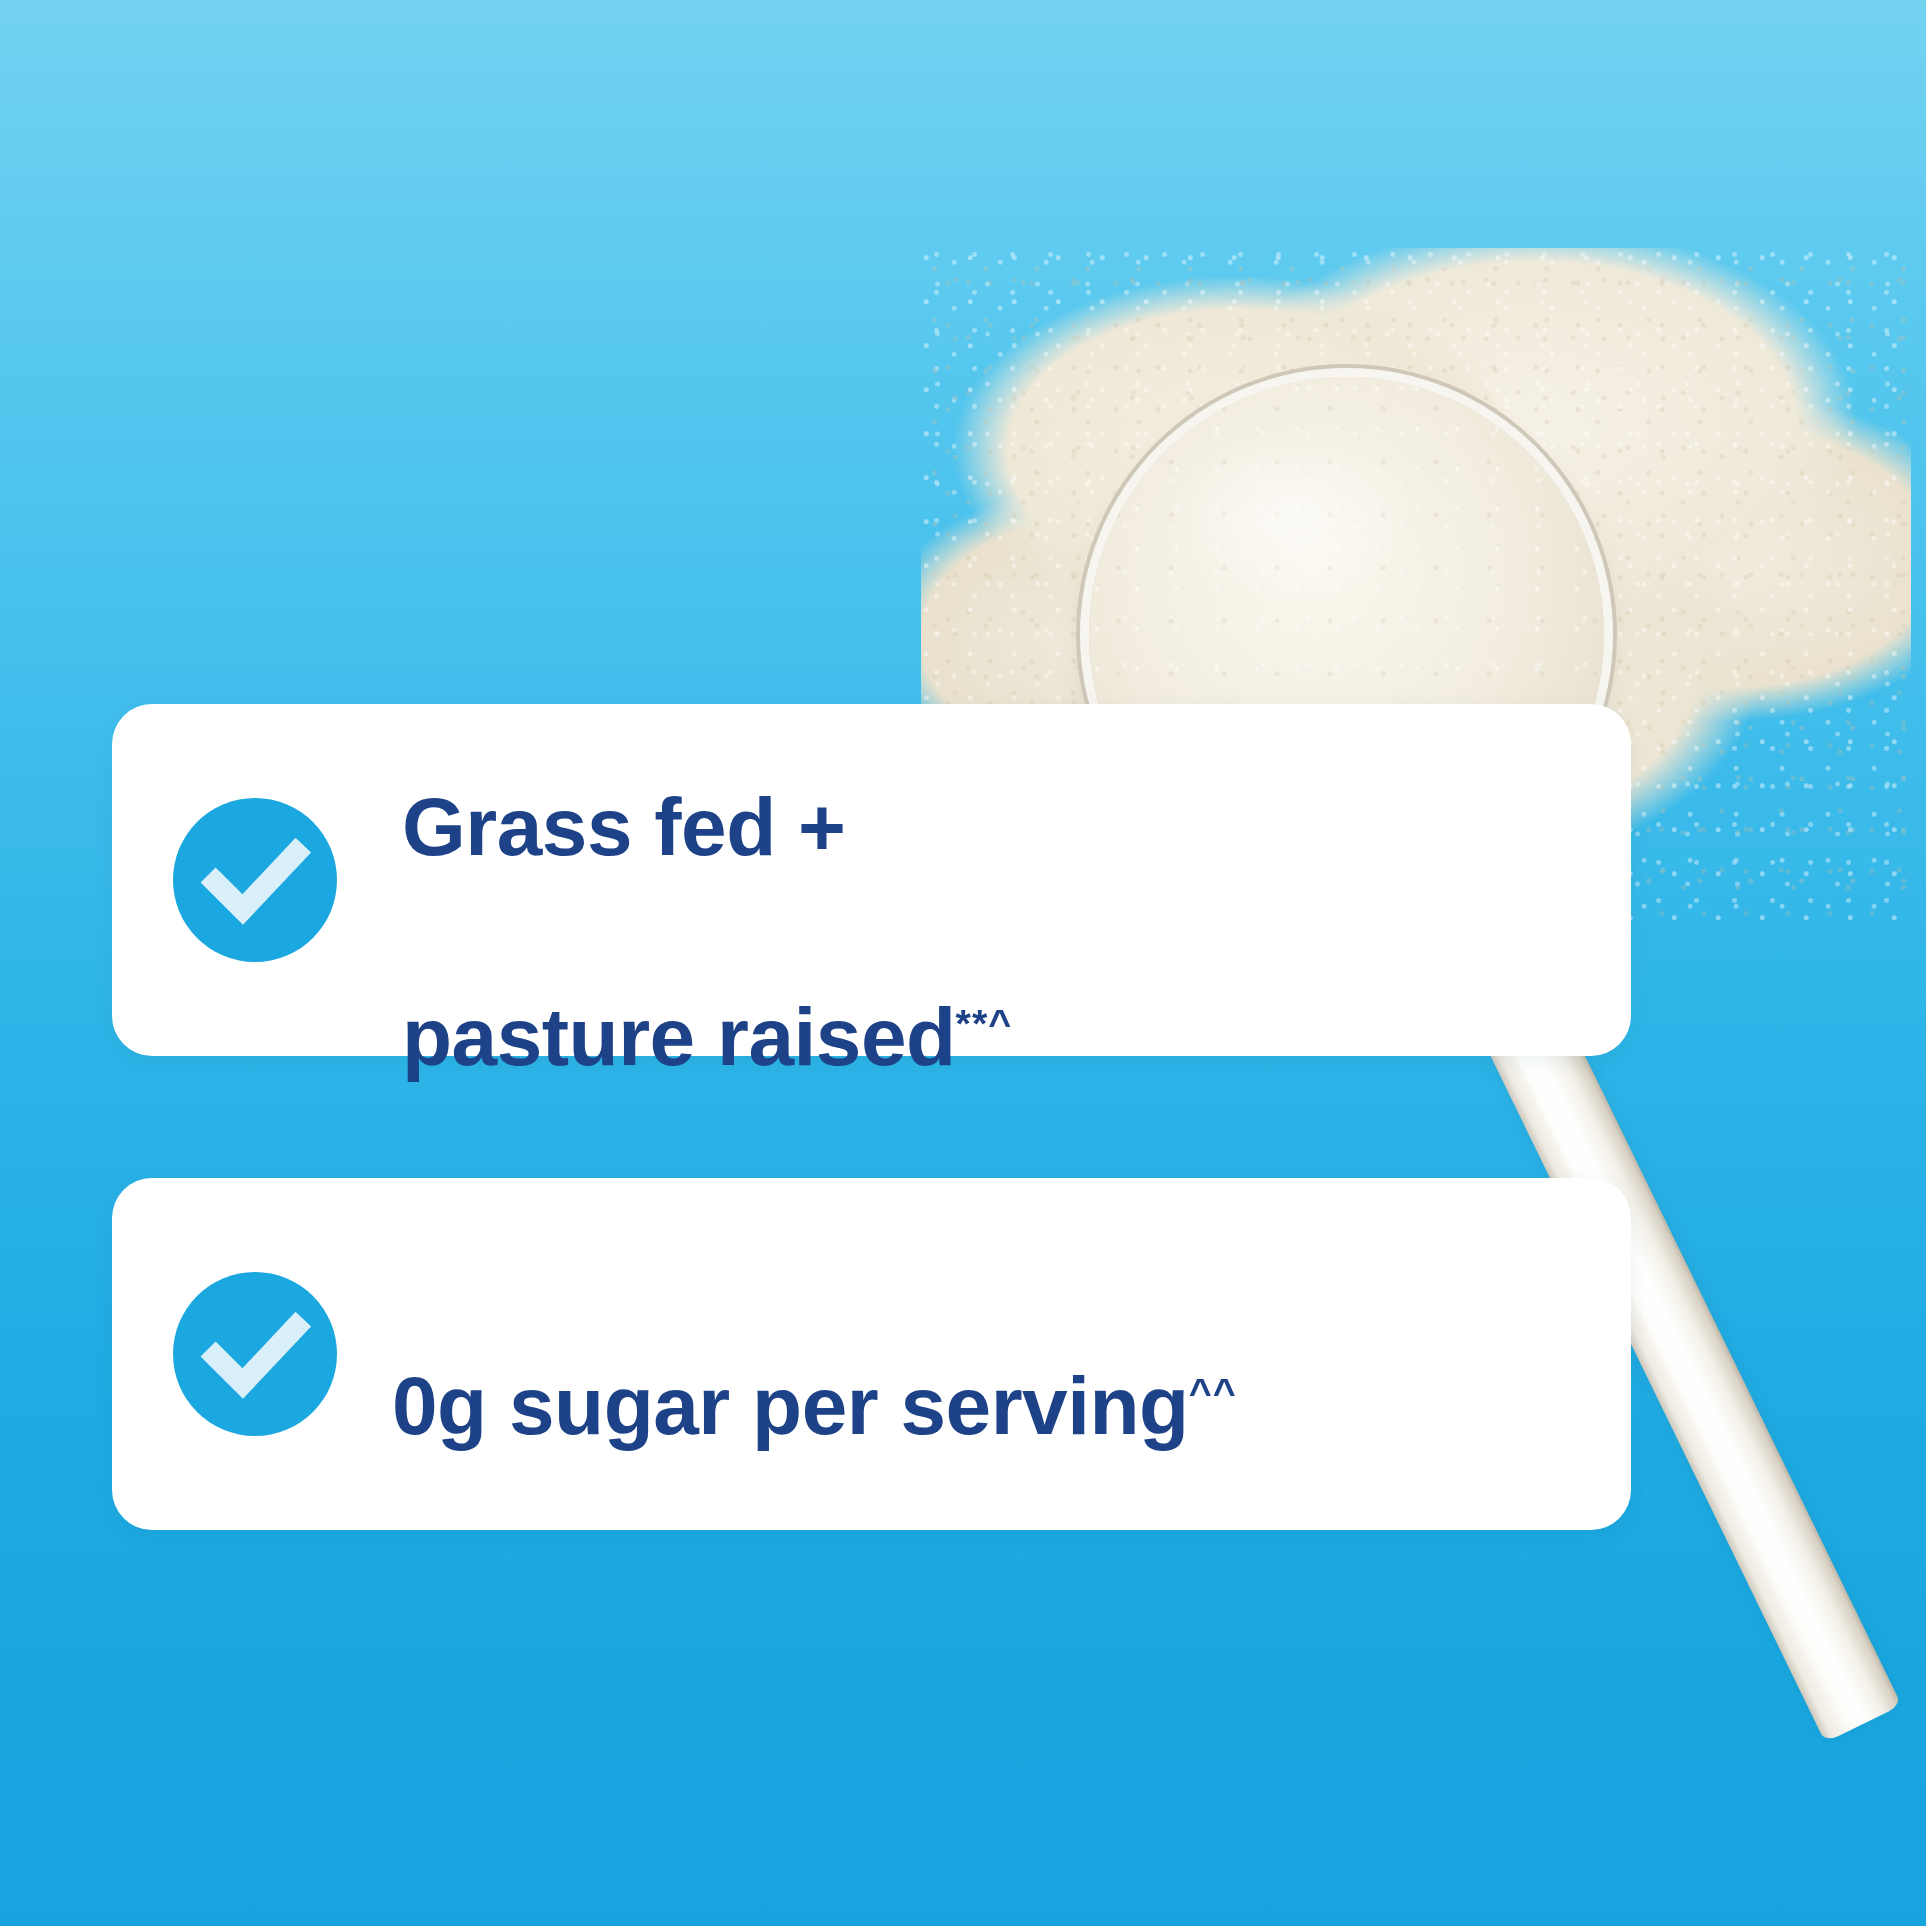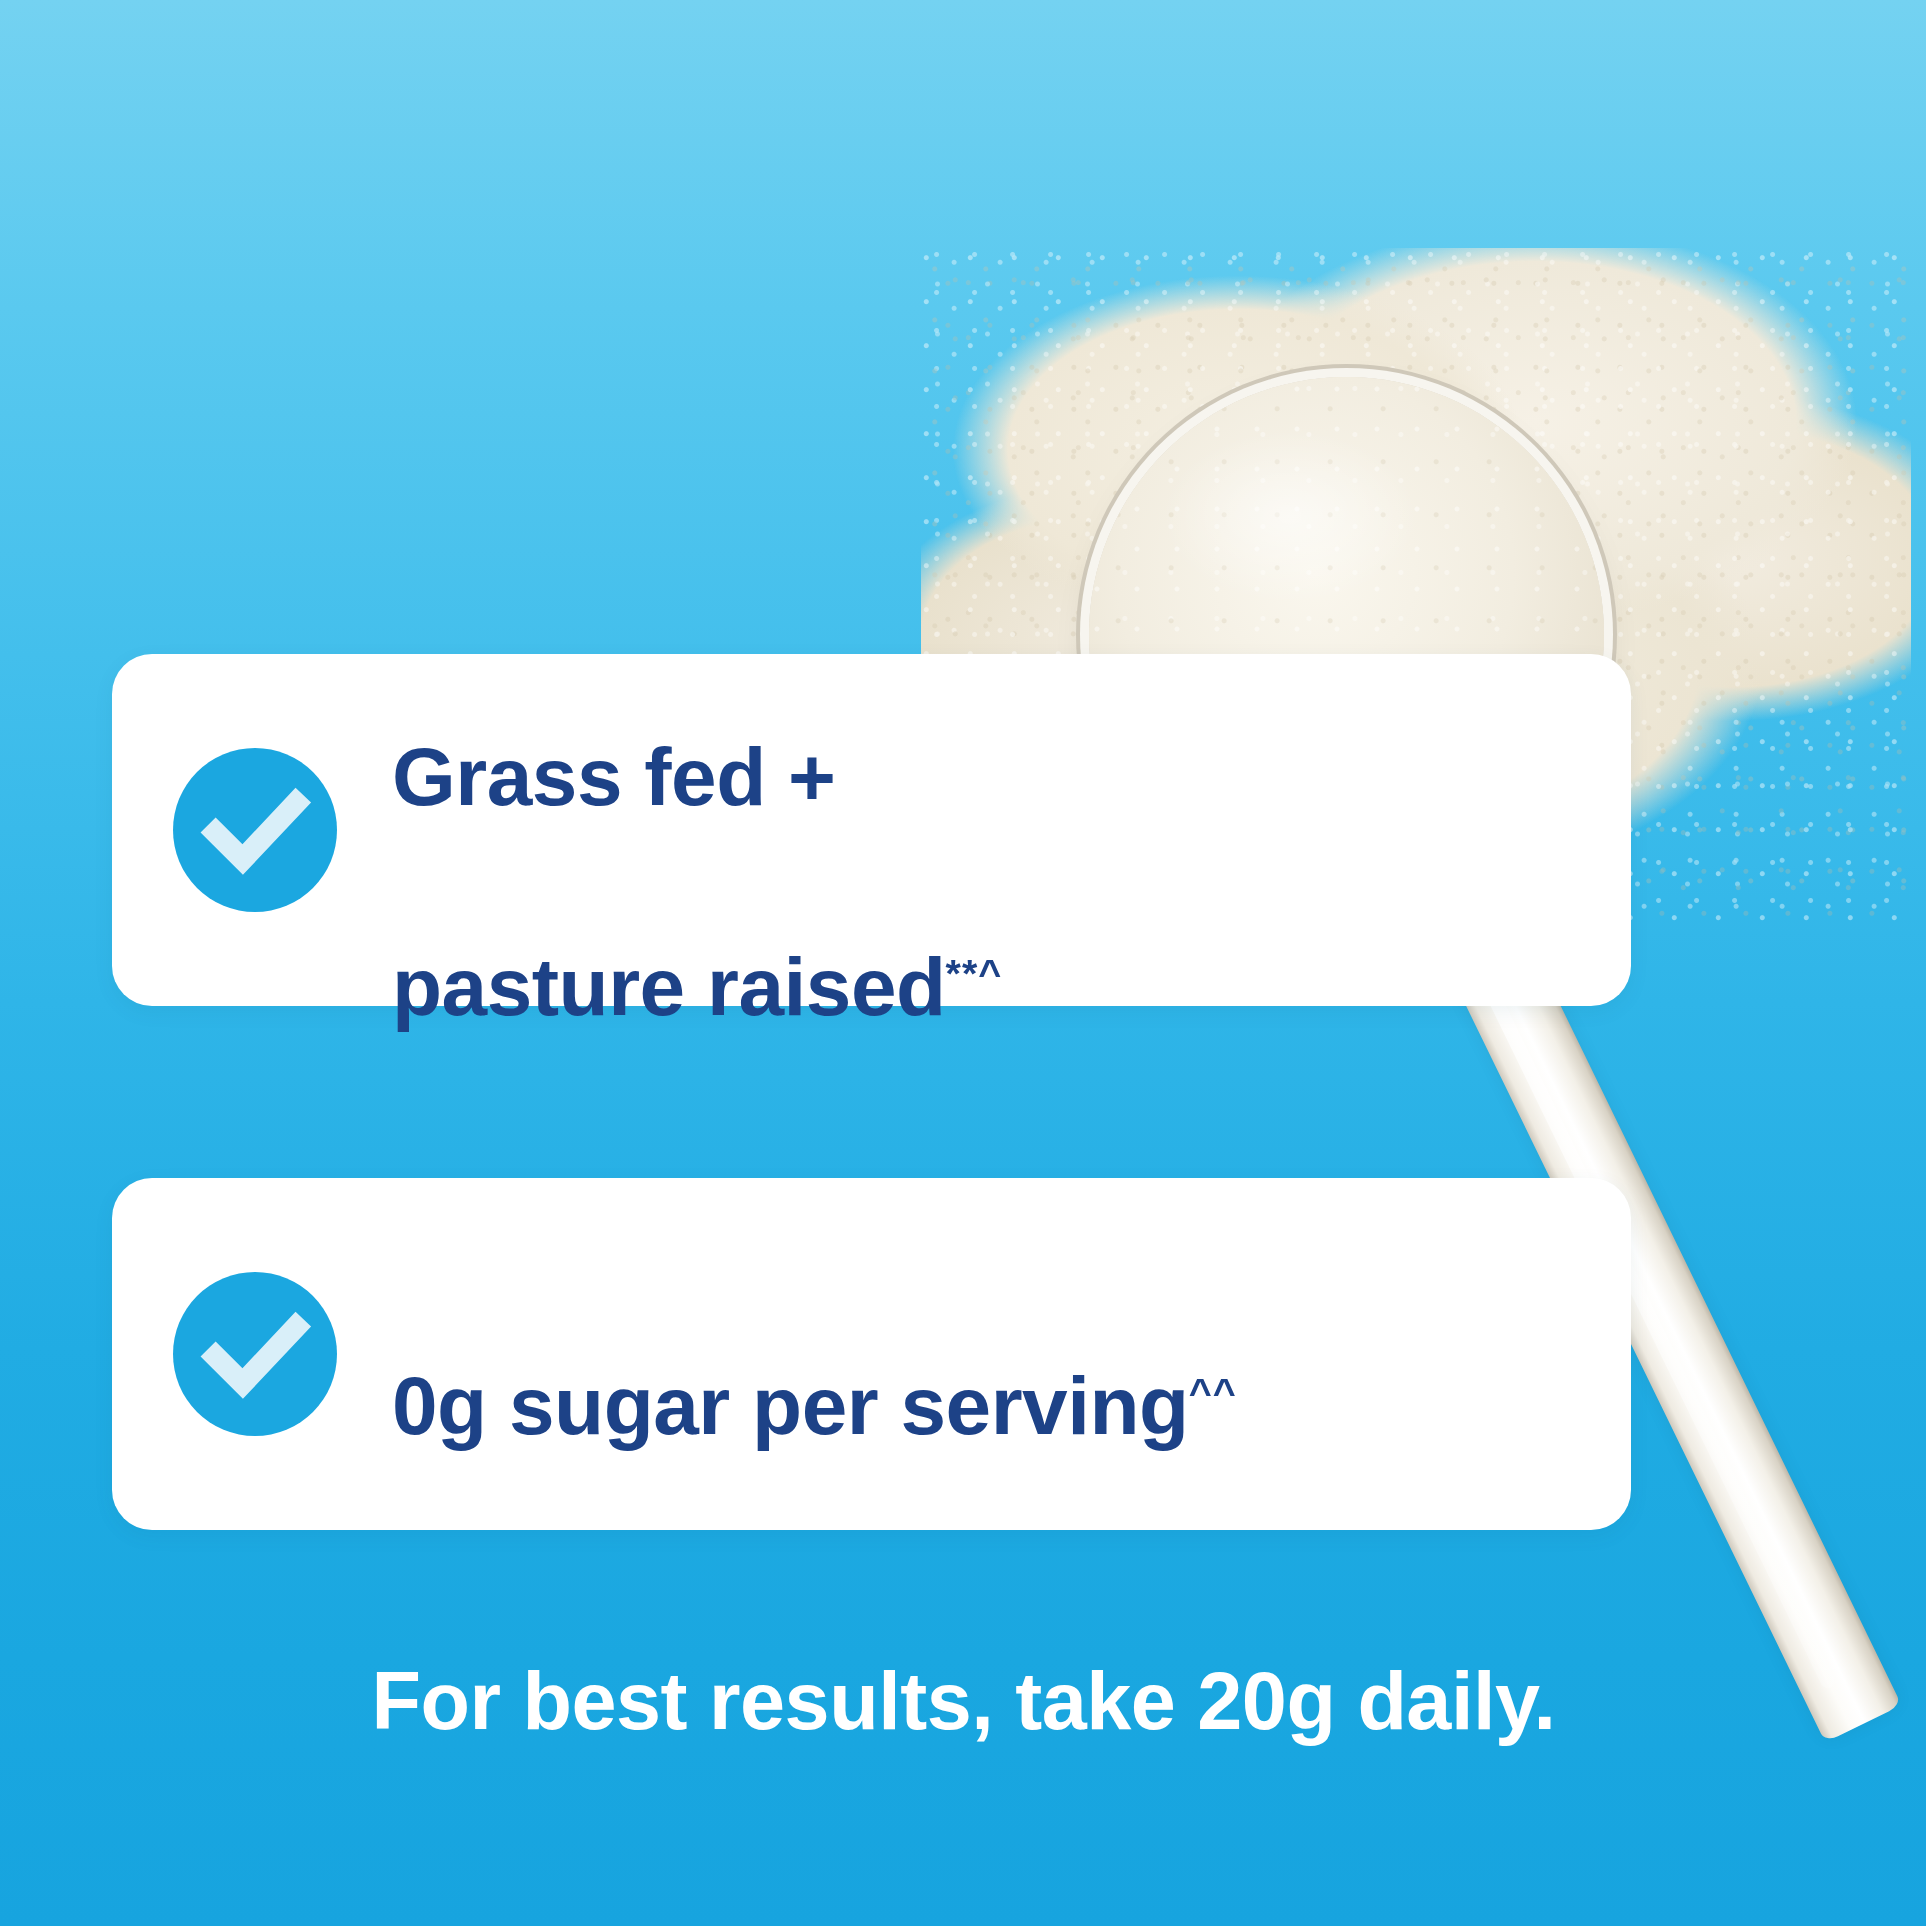--- a/index.html
+++ b/index.html
@@ -132,21 +132,21 @@
     width: 1519px;
     height: 352px;
     background: #ffffff;
     border-radius: 40px;
     box-shadow: 0 6px 20px rgba(10,80,120,.07);
     display: flex;
     align-items: center;
     z-index: 5;
   }
   #card-0 { top: 206px; }
-  #card-1 { top: 654px; }
+  #card-1 { top: 704px; gap: 10px; }
   #card-2 { top: 1178px; }
 
   .check-wrap {
     flex: 0 0 auto;
     width: 164px;
     height: 164px;
     margin-left: 61px;
     margin-right: 55px;
   }
   .check-wrap svg { display: block; width: 164px; height: 164px; }
@@ -216,16 +216,15 @@
       <svg viewBox="0 0 100 100" aria-hidden="true">
         <circle cx="50" cy="50" r="50" fill="#1ba7e0"></circle>
         <path d="M26 51.5 L42.5 68 L75 33.5" fill="none" stroke="#d9eff9" stroke-width="13" stroke-linecap="square" stroke-linejoin="miter"></path>
       </svg>
     </span>
     <div class="card-text">
       <span>0g sugar per serving</span><sup>^^</sup>
     </div>
   </div>
 
-  <div class="footer-text">For best results, take 20g daily.</div>
 
 </div>
 
 
 </body></html>

